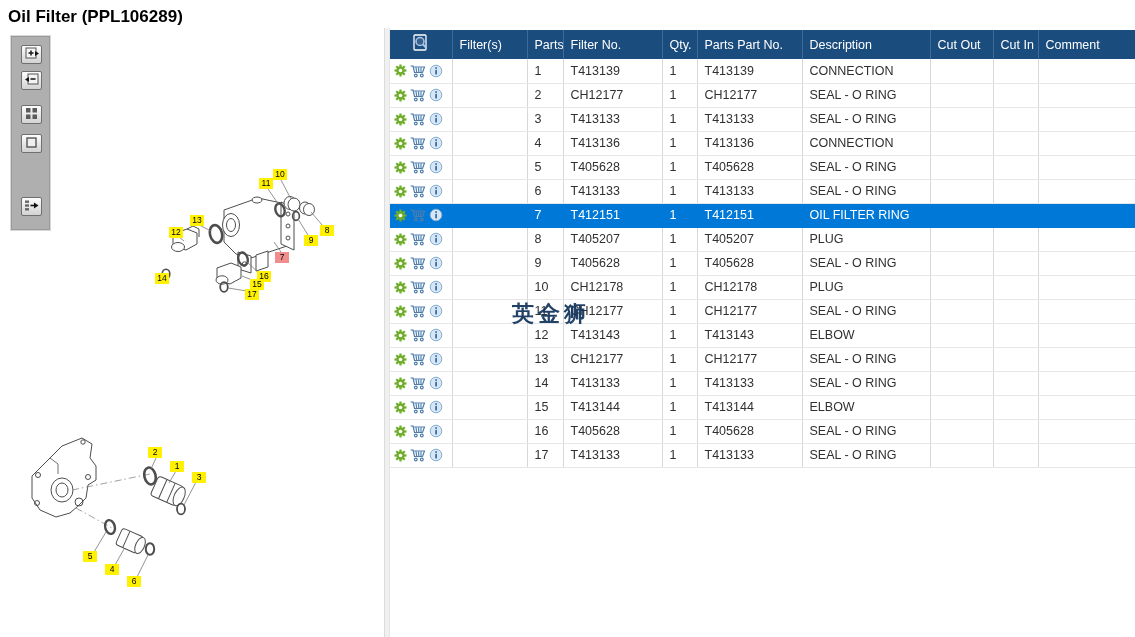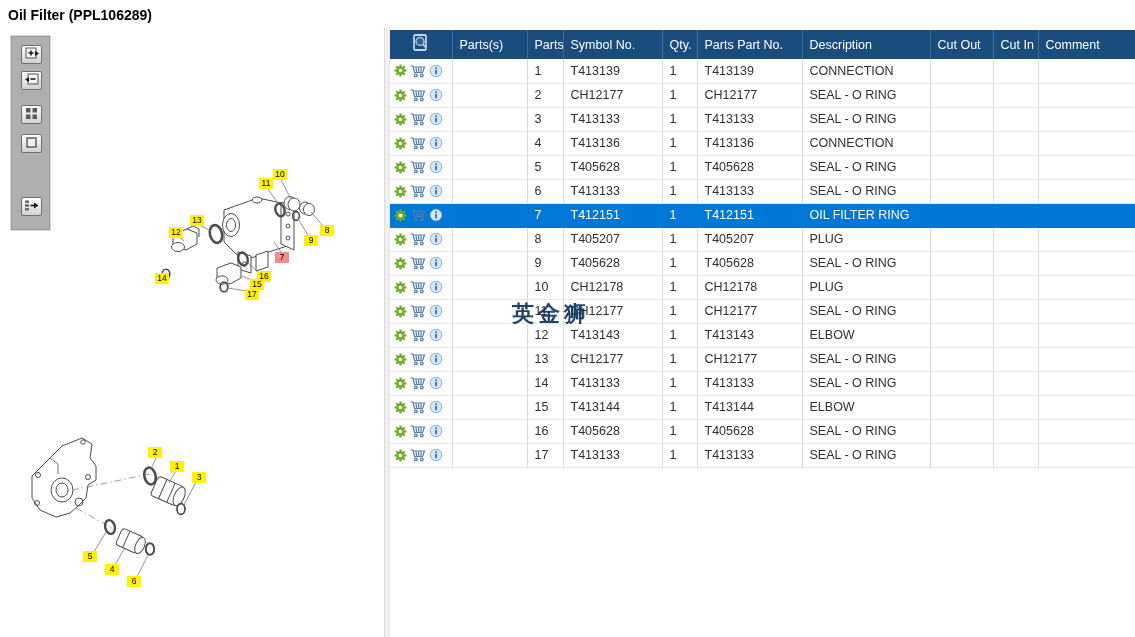--- a/index.html
+++ b/index.html
@@ -1,21 +1,21 @@
 <!DOCTYPE html>
 <html><head>
 <meta charset="utf-8">
 <style>
   * { margin:0; padding:0; box-sizing:border-box; }
   html,body { width:1135px; height:637px; overflow:hidden; background:#fff;
               font-family:"Liberation Sans", sans-serif; }
   #app { position:relative; width:1135px; height:637px; background:#fff; }
 
   
-  .page-title { position:absolute; left:8px; top:7px; font-size:14px; font-weight:bold; color:#000; }
+  .page-title { position:absolute; left:8px; top:7px; font-size:17px; font-weight:bold; color:#000; }
 
   
   .pane-left { position:absolute; left:0; top:28px; width:385px; height:609px; background:#fff; }
   .pane-left svg.art { position:absolute; left:0; top:0; }
 
   
   .view-toolbar { position:absolute; left:10px; top:7px; width:41px; height:196px;
                   background:#AFAFAF; border:1px solid #D8D8D8;
                   box-shadow:inset 0 0 0 1px #9a9a9a; }
   .tool-btn { position:absolute; left:10px; width:21px; height:19px;
@@ -242,23 +242,23 @@
           <col style="width:45px">
           <col style="width:97px">
         </colgroup>
       <thead>
           <tr id="head-row">
             <th style="text-align: center; padding-left: 0px;"><span><svg width="21" height="20" viewBox="0 0 21 20">
                   <rect x="4" y="2" width="12" height="15" rx="1" fill="none" stroke="#fff" stroke-width="1.3"></rect>
                   <circle cx="10" cy="8.5" r="4" fill="rgba(255,255,255,.12)" stroke="#A9C7E8" stroke-width="1.5"></circle>
                   <line x1="13" y1="11.5" x2="16.5" y2="15" stroke="#A9C7E8" stroke-width="2"></line>
                 </svg></span></th>
-            <th>Parts(s)</th>
+            <th>Filter(s)</th>
             <th>Parts</th>
-            <th>Symbol No.</th>
+            <th>Filter No.</th>
             <th>Qty.</th>
             <th>Parts Part No.</th>
             <th>Description</th>
             <th>Cut Out</th>
             <th>Cut In</th>
             <th>Comment</th>
           </tr>
         </thead>
       <tbody id="body-rows">
           <tr>

